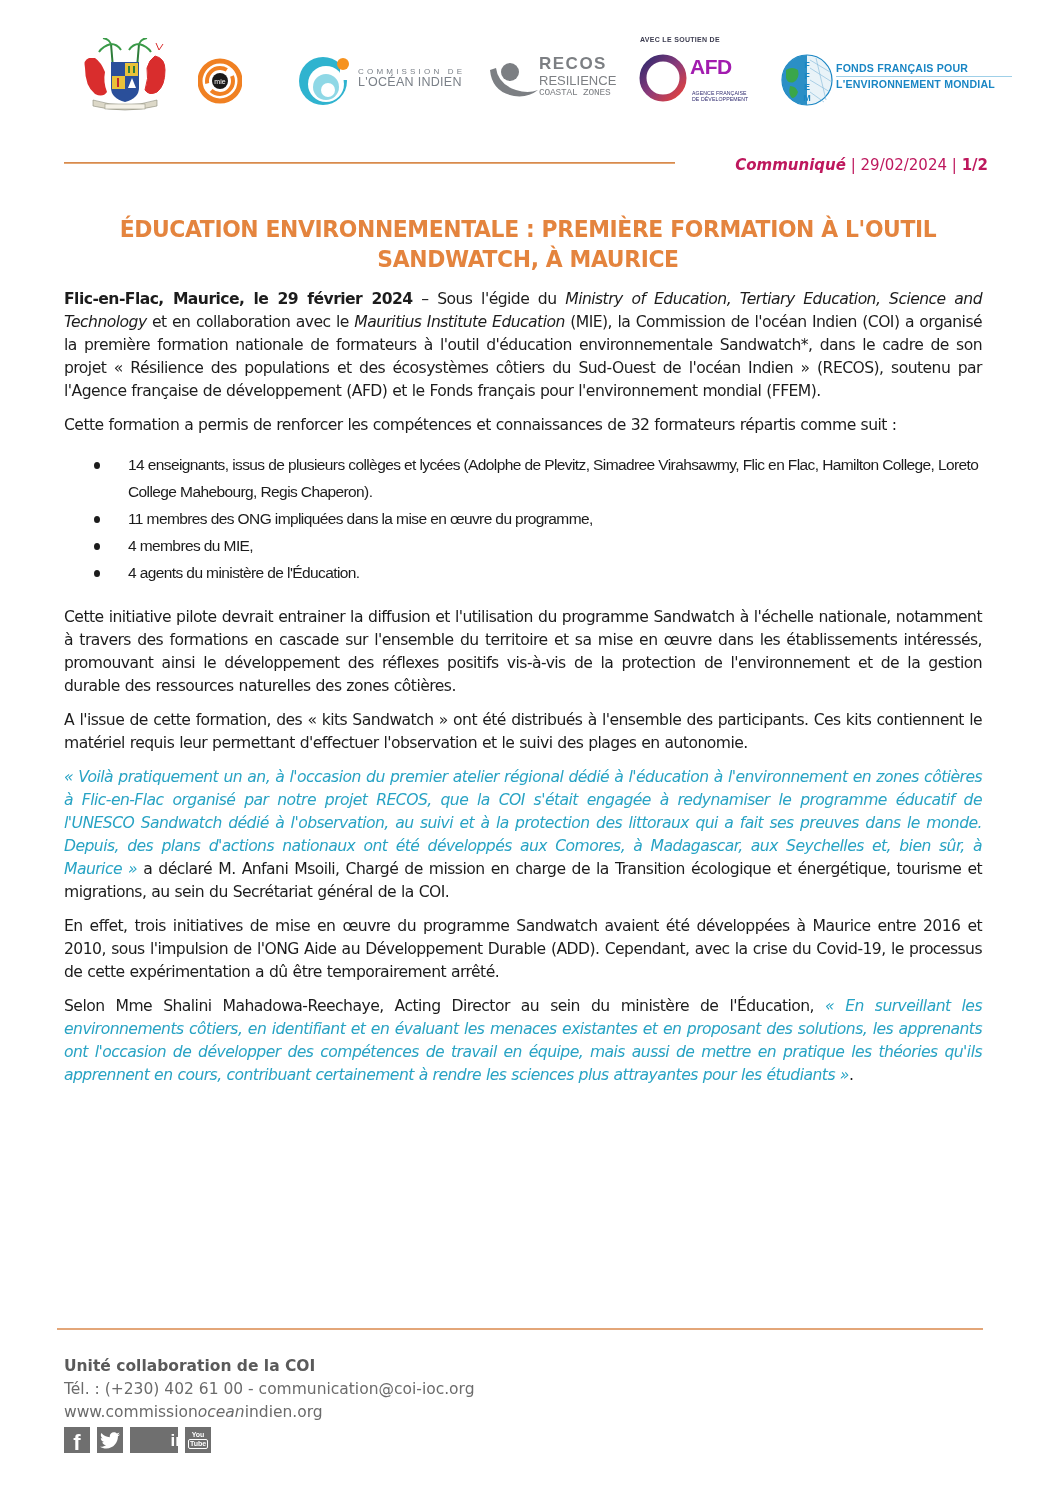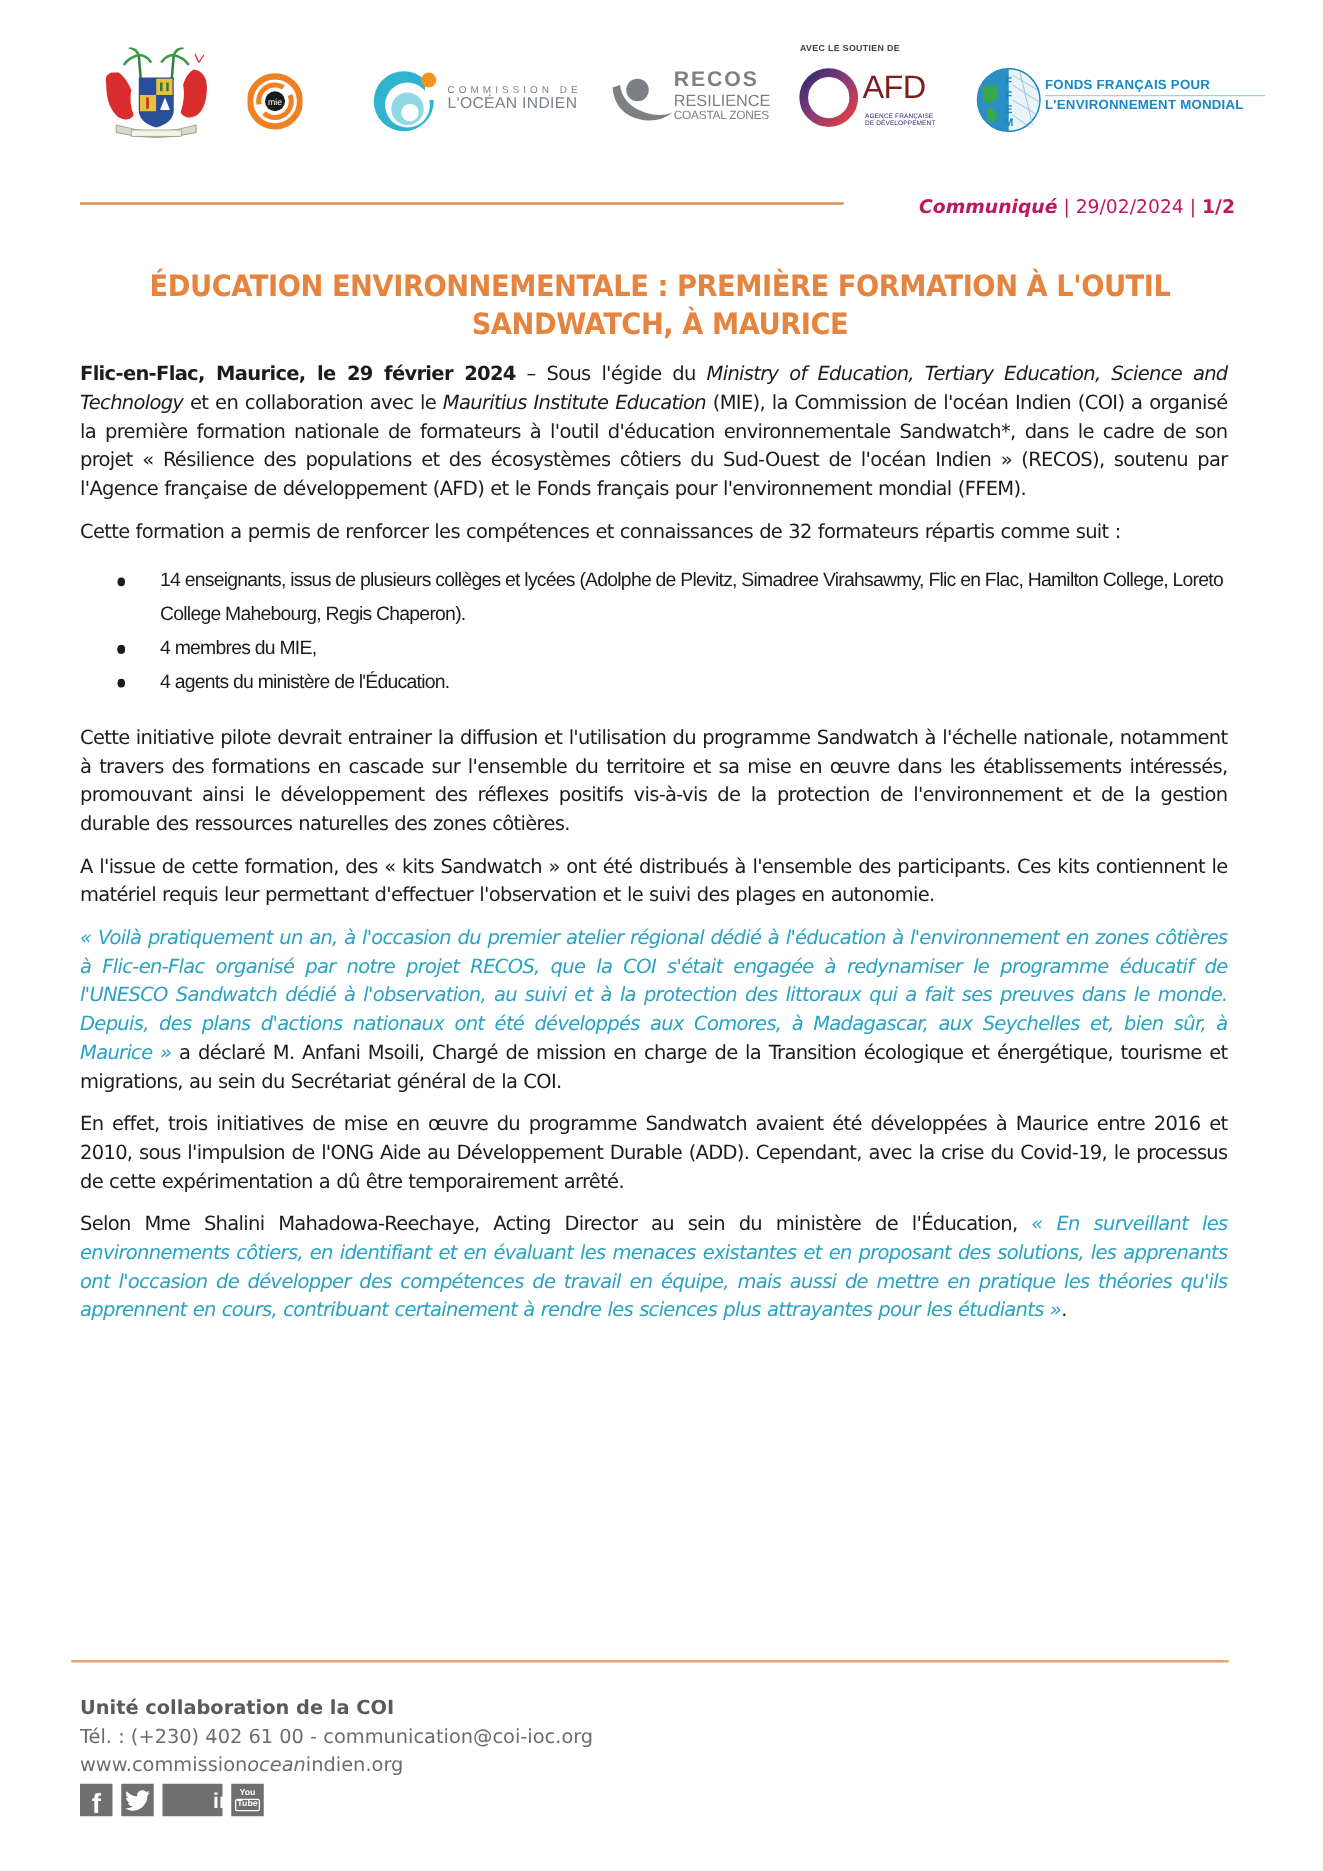--- a/index.html
+++ b/index.html
@@ -17,25 +17,25 @@
   
   .logo-coi { left: 296px; top: 20px; width: 200px; height: 58px; }
   .coi-text { position: absolute; left: 62px; top: 18px; font-family: "Liberation Sans", sans-serif; color: #7a8088; line-height: 1.05; }
   .coi-text .l1 { font-size: 8px; letter-spacing: 3.2px; }
   .coi-text .l2 { font-size: 12.5px; letter-spacing: 0.3px; }
   
   .logo-recos { left: 486px; top: 18px; width: 140px; height: 58px; }
   .recos-text { position: absolute; left: 53px; top: 7px; font-family: "Liberation Sans", sans-serif; color: #7c7f83; line-height: 1; }
   .recos-text .r1 { font-size: 17px; font-weight: bold; letter-spacing: 1.5px; }
   .recos-text .r2 { font-size: 13px; margin-top: 2px; }
-  .recos-text .r3 { font-size: 9.5px; margin-top: 1px; letter-spacing: -0.2px; }
+  .recos-text .r3 { font-size: 9.5px; margin-top: 1px; letter-spacing: -0.2px; font-family: Liberation Mono, monospace; }
   
   .logo-afd { left: 636px; top: 6px; width: 140px; height: 78px; }
   .afd-support { position: absolute; left: 4px; top: 0; font-family: "Liberation Sans", sans-serif; font-size: 7px; font-weight: bold; color: #3c3c50; letter-spacing: 0.3px; white-space: nowrap; }
-  .afd-main { position: absolute; left: 54px; top: 20px; font-family: "Liberation Sans", sans-serif; font-size: 26px; font-weight: normal; color: #7f1d1d; letter-spacing: -0.5px; line-height: 1; }
+  .afd-main { position: absolute; left: 54px; top: 20px; font-family: "Liberation Sans", sans-serif; font-size: 21px; font-weight: bold; color: #a21caf; letter-spacing: -0.5px; line-height: 1; }
   .afd-sub { position: absolute; left: 56px; top: 55px; font-family: "Liberation Sans", sans-serif; font-size: 5.2px; color: #2f2a6e; line-height: 1.15; letter-spacing: 0.1px; }
   
   .logo-ffem { left: 780px; top: 22px; width: 240px; height: 58px; }
   .ffem-text { position: absolute; left: 56px; top: 10px; font-family: "Liberation Sans", sans-serif; font-weight: bold; color: #1a86c4; line-height: 1.25; font-size: 10.6px; letter-spacing: 0.2px; white-space: nowrap; }
   .ffem-text .divider { display: block; width: 176px; height: 1px; background: #9fd0e8; margin: 1px 0; }
 
   
   .header-rule { position: absolute; left: 64px; top: 162px; width: 611px; height: 2px; background: #e4a874; border-top: 1px solid #d78a4e; }
   .meta { position: absolute; right: 70px; top: 156px; font-family: "DejaVu Sans", sans-serif; font-size: 15px; color: #be185d; white-space: nowrap; }
   .meta .kind { font-weight: bold; font-style: italic; }
@@ -182,21 +182,21 @@
 <div class="body">
 
   <p class="para">
     <strong>Flic-en-Flac, Maurice, le 29 février 2024</strong><span> – Sous l'égide du </span><em>Ministry of Education, Tertiary Education, Science and Technology</em><span> et en collaboration avec le </span><em>Mauritius Institute Education</em><span> (MIE), la Commission de l'océan Indien (COI) a organisé la première formation nationale de formateurs à l'outil d'éducation environnementale Sandwatch*, dans le cadre de son  projet « Résilience des populations et des écosystèmes côtiers du Sud-Ouest de l'océan Indien » (RECOS), soutenu par l'Agence française de développement (AFD) et le Fonds français pour l'environnement mondial (FFEM).</span>
   </p>
 
   <p class="para">Cette formation a permis de renforcer les compétences et connaissances de 32 formateurs répartis comme suit :</p>
 
   <ul class="bullets">
     <li><span class="dot"></span><span>14 enseignants, issus de plusieurs collèges et lycées (Adolphe de Plevitz, Simadree Virahsawmy, Flic en Flac, Hamilton College, Loreto College Mahebourg, Regis Chaperon).</span></li>
-    <li><span class="dot"></span></li>
+    <li><span class="dot"></span><span>11 membres des ONG impliquées dans la mise en œuvre du programme,</span></li>
     <li><span class="dot"></span><span>4 membres du MIE,</span></li>
     <li><span class="dot"></span><span>4 agents du ministère de l'Éducation.</span></li>
   </ul>
 
   <p class="para">Cette initiative pilote devrait entrainer la diffusion et l'utilisation du programme Sandwatch à l'échelle nationale, notamment à travers des formations en cascade sur l'ensemble du territoire et sa mise en œuvre dans les établissements intéressés, promouvant ainsi le développement des réflexes positifs vis-à-vis de la protection de l'environnement et de la gestion durable des ressources naturelles des zones côtières.</p>
 
   <p class="para">A l'issue de cette formation, des « kits Sandwatch » ont été distribués à l'ensemble des participants. Ces kits contiennent le matériel requis leur permettant d'effectuer l'observation et le suivi des plages en autonomie.</p>
 
   <p class="para">
     <span class="quote">« Voilà pratiquement un an, à l'occasion du premier atelier régional dédié à l'éducation à l'environnement en zones côtières à Flic-en-Flac organisé par notre projet RECOS, que la COI s'était engagée à redynamiser le programme éducatif de l'UNESCO Sandwatch dédié à l'observation, au suivi et à la protection des littoraux qui a fait ses preuves dans le monde. Depuis, des plans d'actions nationaux ont été développés aux Comores, à Madagascar, aux Seychelles et, bien sûr, à Maurice »</span><span> a déclaré M. Anfani Msoili, Chargé de mission en charge de la Transition écologique et énergétique, tourisme et migrations, au sein du Secrétariat général de la COI.</span>

